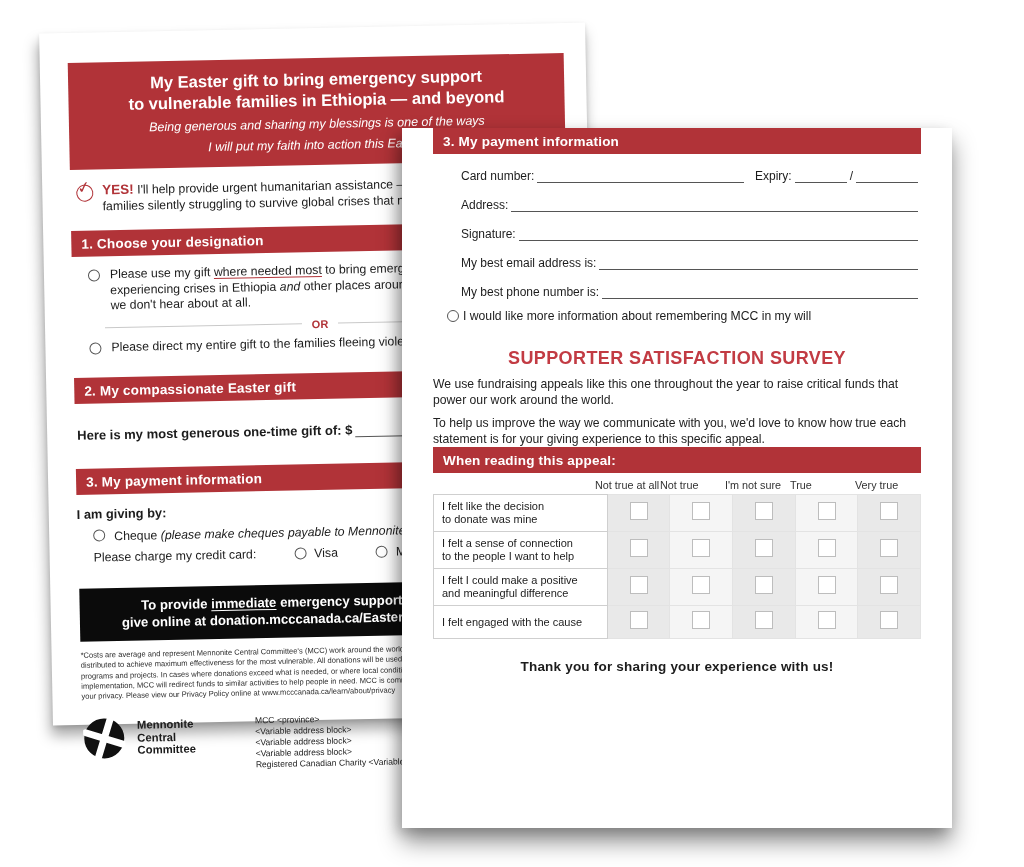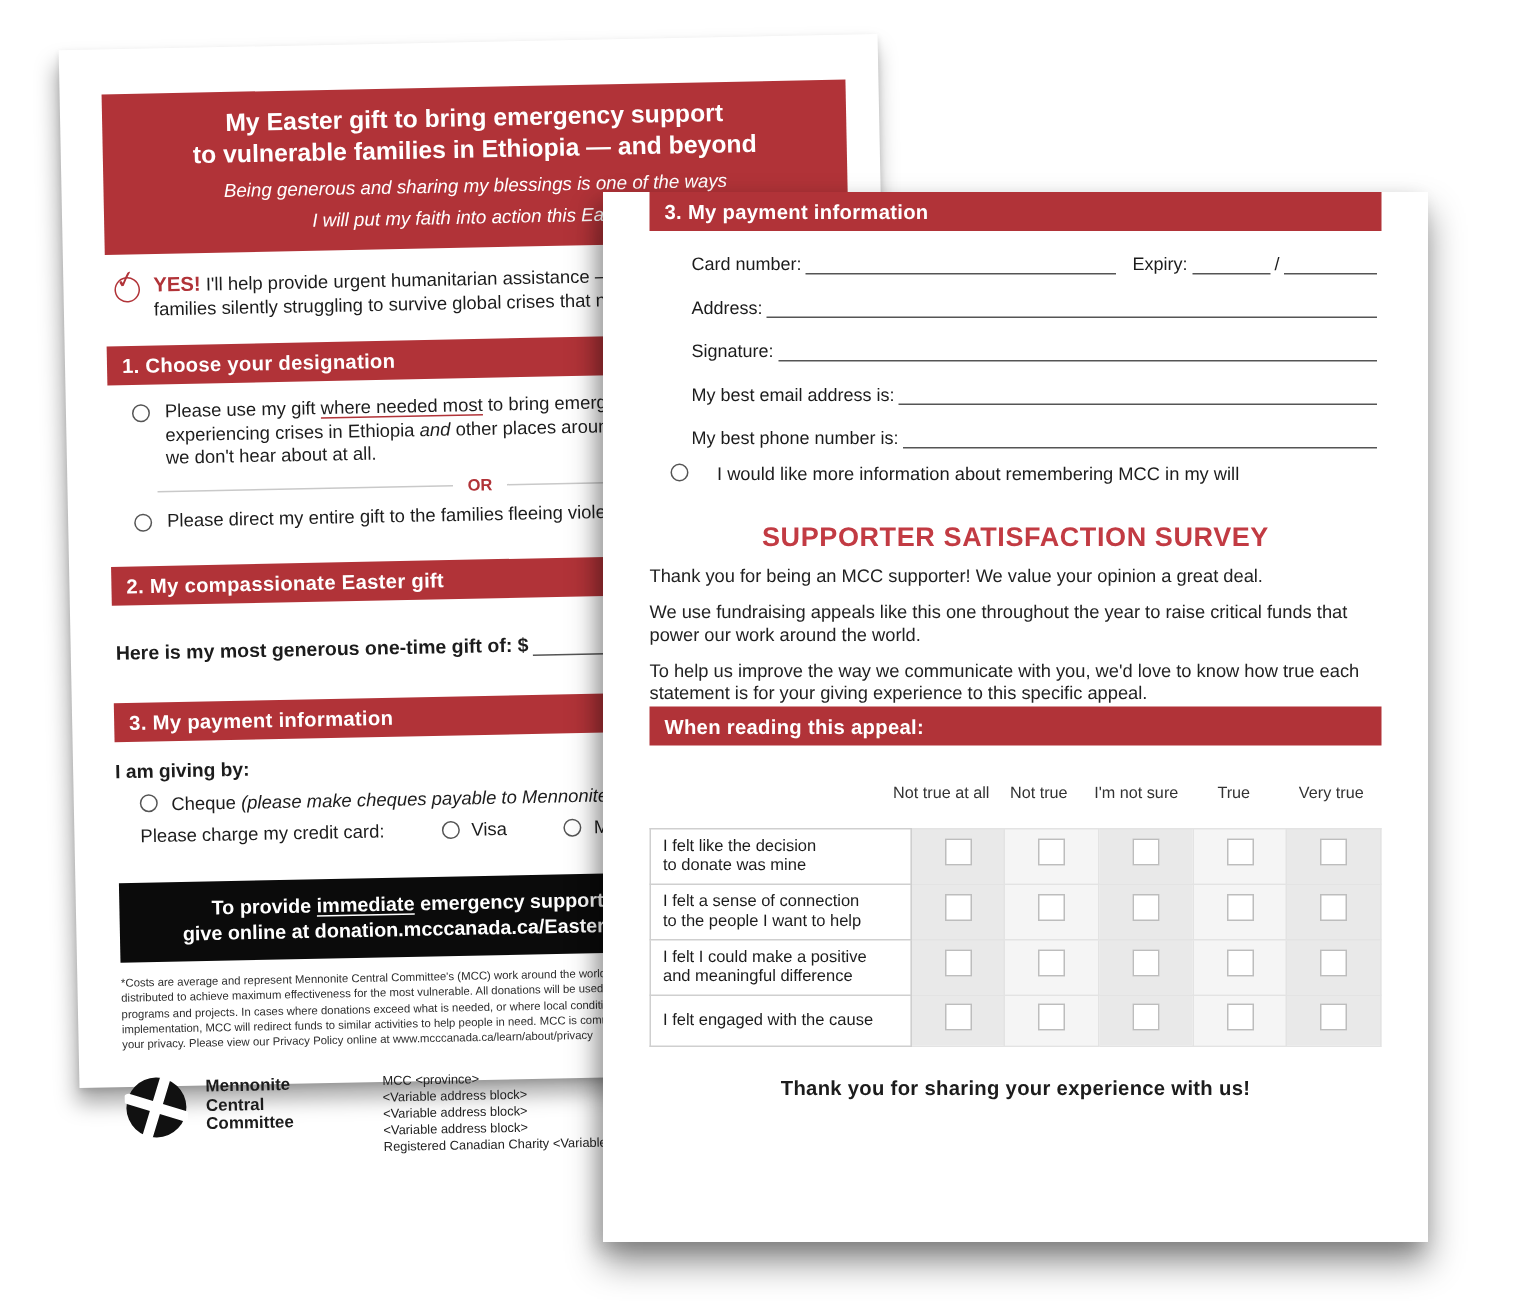--- a/index.html
+++ b/index.html
@@ -63,29 +63,29 @@
   .mcc-name{font-size:11.3px;font-weight:bold;line-height:12.5px;margin-top:2px;width:92px;}
   .addr{font-size:8.6px;line-height:11px;color:#222;margin-left:14px;margin-top:1px;}
 
   
   .back-inner{padding:0 31px;}
   .back .secbar{margin-top:0;}
   .bar3{margin-top:28px;}
   .formrow{margin-top:15px;}
   .formrow .lbl{white-space:nowrap;padding-bottom:0;}
   .bar4{margin-top:17px;}
-  .will-row{margin:10px 0 0 14px;display:flex;gap:19px;font-size:12.2px;}
+  .will-row{margin:10px 0 0 14px;display:flex;gap:4px;align-items:center;font-size:12.2px;}
   .survey-title{margin-top:25px;text-align:center;color:#c23b43;font-weight:bold;
       font-size:18px;letter-spacing:.4px;}
   .survey-p{margin-top:8px;font-size:12.2px;line-height:15.5px;color:#222;}
   .bar5{margin-top:12px;}
   .col-heads{display:flex;margin-top:6px;}
   .col-heads .spacer{width:162px;flex:none;}
-  .col-heads .col-h{width:65px;flex:none;text-align:center;font-size:10.8px;color:#333;margin-top:20px;}
-  table.survey{border-collapse:collapse;margin-top:17px;table-layout:fixed;}
+  .col-heads .col-h{width:65px;flex:none;font-size:10.8px;color:#333;}
+  table.survey{border-collapse:collapse;margin-top:3px;table-layout:fixed;}
   table.survey td{vertical-align:middle;}
   td.q{width:160px;border:1px solid #cfcfcf;background:#fff;font-size:11px;
       line-height:13px;padding:5px 8px;white-space:pre-line;}
   td.a{width:63px;border:1px solid #e3e3e3;text-align:center;padding:5px 0;}
   td.a.shade0{background:#e9e9e9;}
   td.a.shade1{background:#f5f5f5;}
   .cb{display:inline-block;width:16px;height:16px;background:#fff;border:1px solid #bdbdbd;}
   .thanks{margin-top:20px;text-align:center;font-weight:bold;font-size:13.5px;letter-spacing:.2px;}
 </style>
 </head>
@@ -232,21 +232,20 @@
         <span class="fl"></span>
       </div>
 
       <div class="will-row">
         <span class="radio"></span>
         <span>I would like more information about remembering MCC in my will</span>
       </div>
 
       <div class="survey-title">SUPPORTER SATISFACTION SURVEY</div>
 
-      <div class="survey-p">Thank you for being an MCC supporter! We value your opinion a great deal.</div>
       <div class="survey-p">We use fundraising appeals like this one throughout the year to raise critical funds that power our work around the world.</div>
       <div class="survey-p">To help us improve the way we communicate with you, we'd love to know how true each statement is for your giving experience to this specific appeal.</div>
 
       <div class="secbar bar5">When reading this appeal:</div>
 
       <div class="col-heads">
         <span class="spacer"></span>
       <span class="col-h">Not true at all</span>
           <span class="col-h">Not true</span>
           <span class="col-h">I'm not sure</span>

